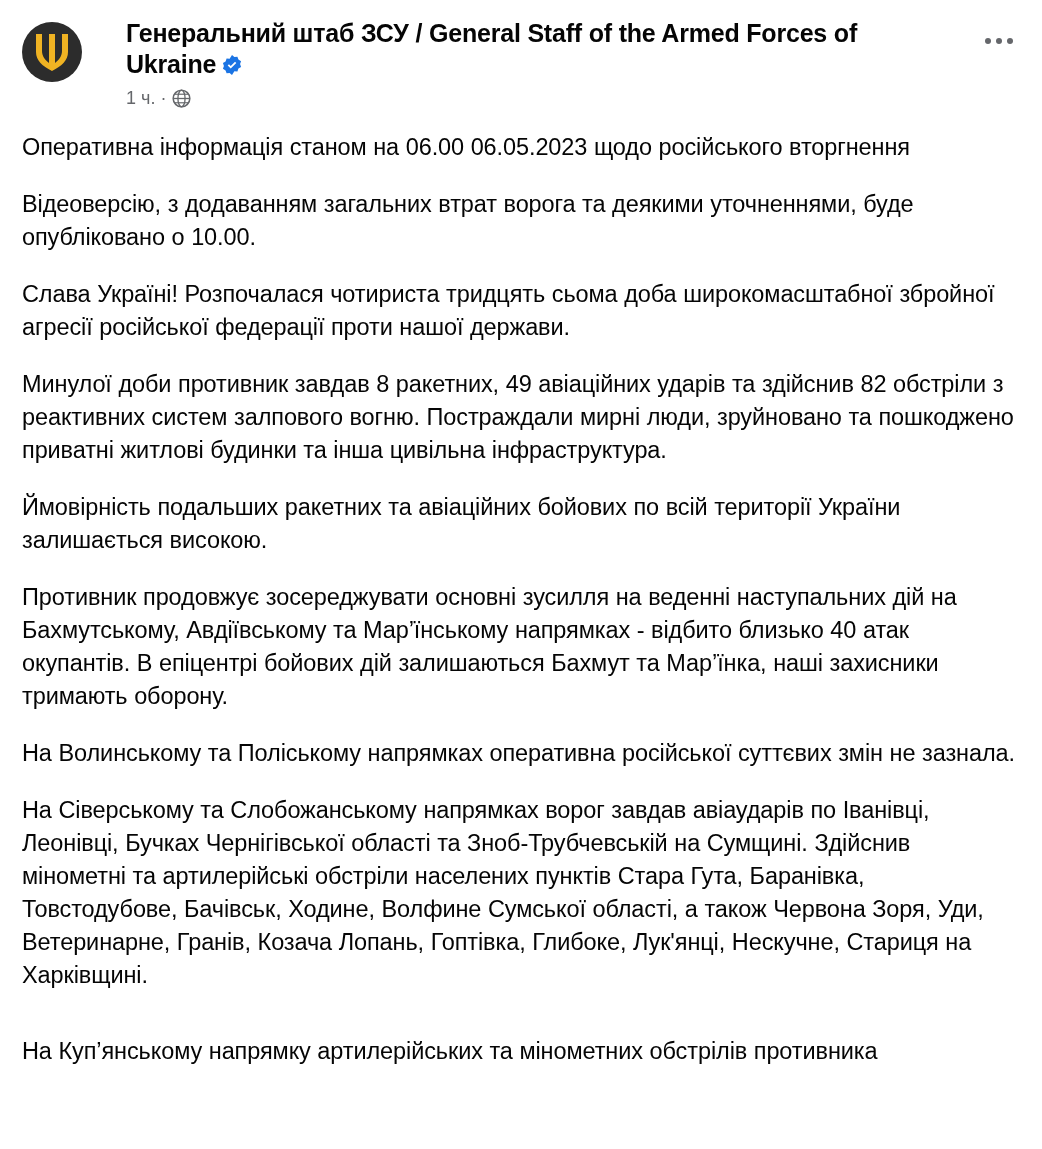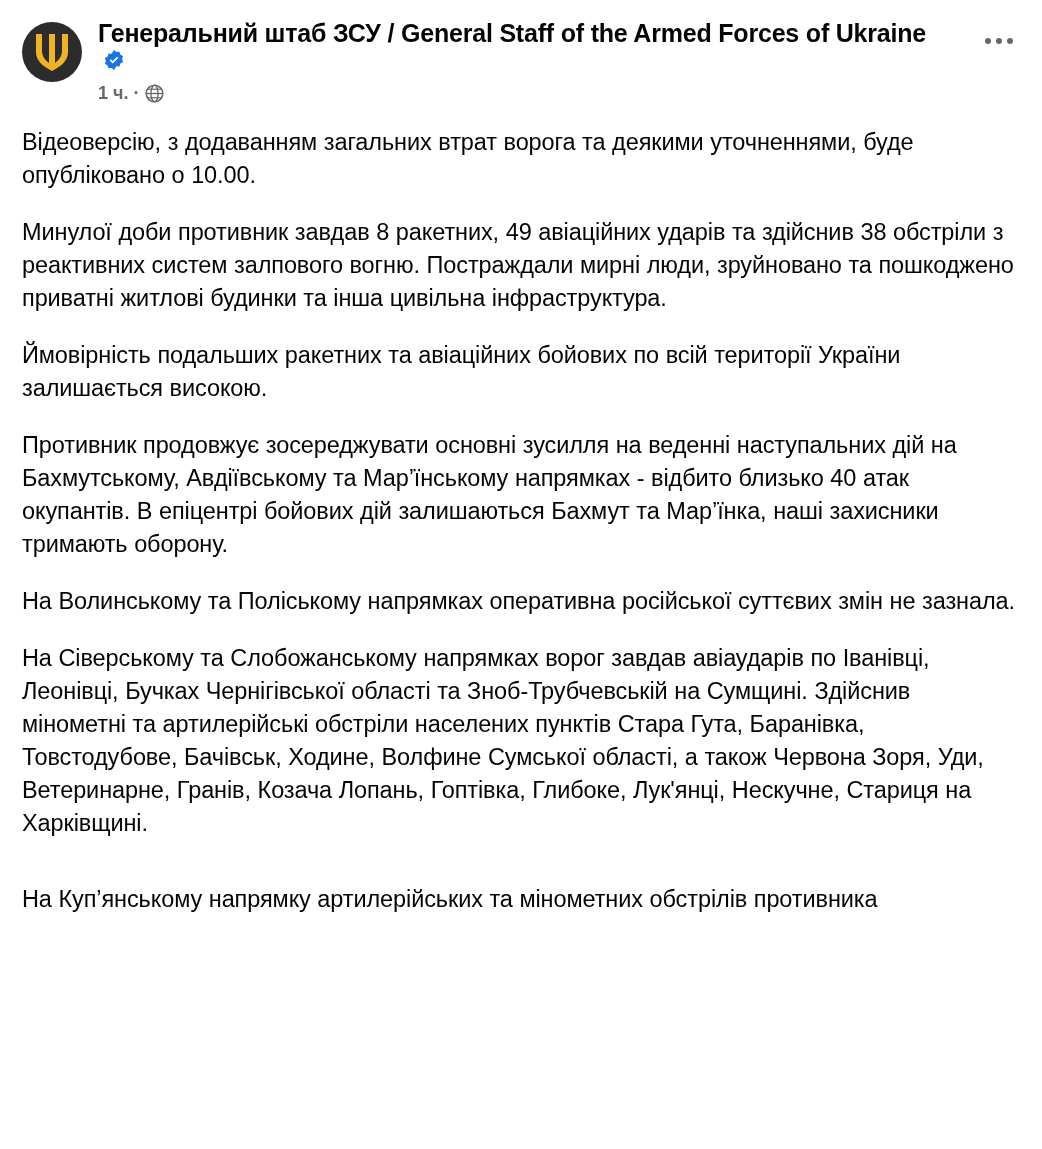--- a/index.html
+++ b/index.html
@@ -21,20 +21,21 @@
     padding: 18px 22px 0 22px;
     background: #ffffff;
   }
 
   
   .post-header {
     display: flex;
     align-items: flex-start;
     position: relative;
     min-height: 80px;
+    gap: 28px;
   }
   .avatar {
     width: 60px;
     height: 60px;
     border-radius: 50%;
     background: #2c2c2c;
     flex: 0 0 60px;
     margin-top: 4px;
     display: flex;
     align-items: center;
@@ -61,21 +62,20 @@
     vertical-align: -3px;
     margin-left: 5px;
   }
   .meta-line {
     margin-top: 7px;
     display: flex;
     align-items: center;
     font-size: 18px;
     color: #65676b;
     line-height: 22px;
-    font-weight: bold;
   }
   .meta-sep {
     margin: 0 5px;
   }
   .globe-icon {
     display: inline-flex;
     align-items: center;
     margin-left: 1px;
   }
 
@@ -153,22 +153,24 @@
     </div>
 
     <div class="more-button">
       <span class="dot"></span>
       <span class="dot"></span>
       <span class="dot"></span>
     </div>
   </div>
 
   <div class="post-body">
+    <p>Оперативна інформація станом на 06.00 06.05.2023 щодо російського вторгнення</p>
     <p>Відеоверсію, з додаванням загальних втрат ворога та деякими уточненнями, буде опубліковано о 10.00.</p>
-    <p>Минулої доби противник завдав 8 ракетних, 49 авіаційних ударів та здійснив 38 обстріли з реактивних систем залпового вогню. Постраждали мирні люди, зруйновано та пошкоджено приватні житлові будинки та інша цивільна інфраструктура.</p>
+    <p>Слава Україні! Розпочалася чотириста тридцять сьома доба широкомасштабної збройної агресії російської федерації проти нашої держави.</p>
+    <p>Минулої доби противник завдав 8 ракетних, 49 авіаційних ударів та здійснив 82 обстріли з реактивних систем залпового вогню. Постраждали мирні люди, зруйновано та пошкоджено приватні житлові будинки та інша цивільна інфраструктура.</p>
     <p>Ймовірність подальших ракетних та авіаційних бойових по всій території України залишається високою.</p>
     <p>Противник продовжує зосереджувати основні зусилля на веденні наступальних дій на Бахмутському, Авдіївському та Мар’їнському напрямках - відбито близько 40 атак окупантів. В епіцентрі бойових дій залишаються Бахмут та Мар’їнка, наші захисники тримають оборону.</p>
     <p>На Волинському та Поліському напрямках оперативна російської суттєвих змін не зазнала.</p>
     <p>На Сіверському та Слобожанському напрямках ворог завдав авіаударів по Іванівці, Леонівці, Бучках Чернігівської області та Зноб-Трубчевській на Сумщині. Здійснив мінометні та артилерійські обстріли населених пунктів Стара Гута, Баранівка, Товстодубове, Бачівськ, Ходине, Волфине Сумської області, а також Червона Зоря, Уди, Ветеринарне, Гранів, Козача Лопань, Гоптівка, Глибоке, Лук'янці, Нескучне, Стариця на Харківщині.</p>
     <p>На Куп’янському напрямку артилерійських та мінометних обстрілів противника</p>
   </div>
 
 </div>
 
 </body></html>

